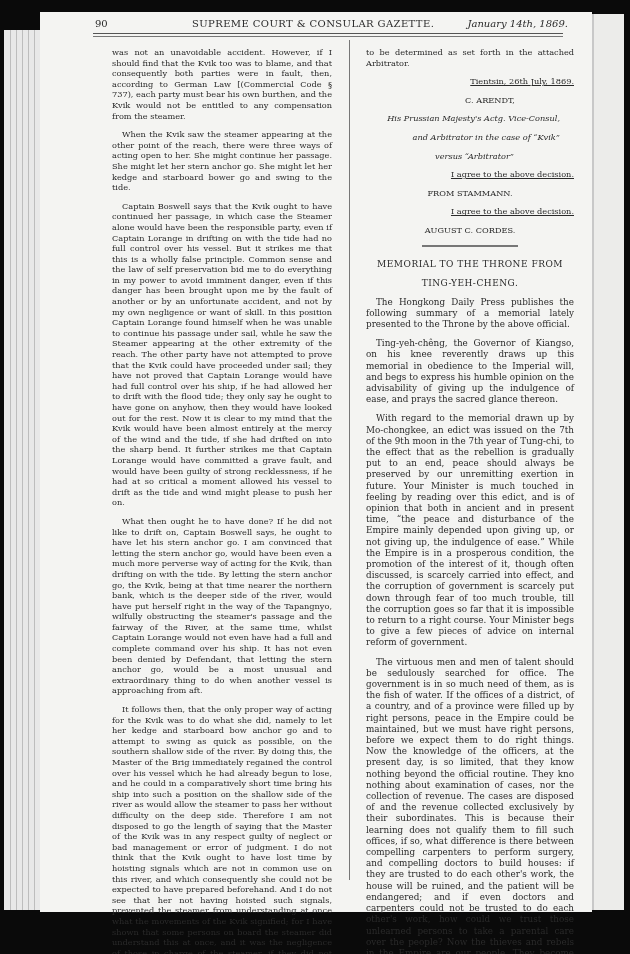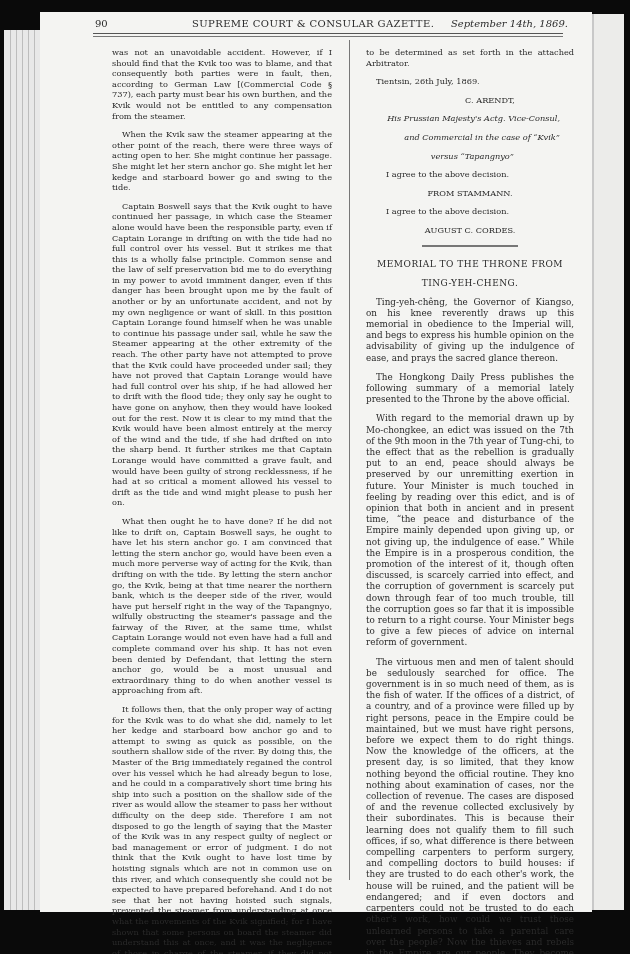--- a/index.html
+++ b/index.html
@@ -14,21 +14,21 @@
   .running-head .title { position:absolute; left:140px; top:0; letter-spacing:0.4px; }
   .running-head .date { position:absolute; right:-16px; top:0; font-style:italic; }
   .rule-top { position:absolute; left:93px; top:33px; width:470px; height:0; border-top:1.5px solid #555; }
   .rule-top2 { position:absolute; left:93px; top:36px; width:470px; height:0; border-top:0.6px solid #777; }
   .col { position:absolute; top:39px; font-size:8.2px; line-height:10.6px; text-align:justify; }
   .col-left { left:104px; width:236px; }
   .col-right { left:358px; width:224px; }
   .col-divider { position:absolute; left:349px; top:40px; width:0; height:840px; border-left:0.8px solid #777; }
   .col p { margin:8px; text-indent:0; }
   .col p.ind { text-indent:10px; }
-  .sig { text-align:left; margin:0; }
+  .sig { text-align:right; margin:0;text-decoration:underline; }
   .sig-center { text-align:center; margin:0; }
   .sig-italic { font-style:italic; text-align:right; padding-right:14px; margin:0; }
   .short-rule { width:96px; height:0; border-top:2px solid #777; margin:9px auto 12px auto; }
   .heading { text-align:center; font-size:9px; letter-spacing:0.5px; line-height:11px; margin:0 0 3px 0; }
   .col-right p.body { font-size:8.8px; line-height:11.2px; }
 </style>
 </head>
 <body>
 
 <div class="page-stack">
@@ -39,21 +39,21 @@
   <div class="edge" style="left:30px"></div>
   <div class="edge" style="left:36px"></div>
 </div>
 
 <div class="page"></div>
 <div class="right-strip"></div>
 
 <div class="running-head">
   <span class="folio">90</span>
   <span class="title">SUPREME COURT &amp; CONSULAR GAZETTE.</span>
-  <span class="date">September 14th, 1869.</span>
+  <span class="date">January 14th, 1869.</span>
 </div>
 <div class="rule-top"></div>
 <div class="rule-top2"></div>
 
 <div class="col col-left">
   <p>was not an unavoidable accident. However, if I should find that the Kvik too was to blame, and that consequently both parties were in fault, then, according to German Law [(Commercial Code § 737), each party must bear his own burthen, and the Kvik would not be entitled to any compensation from the steamer.</p>
   <p class="ind">When the Kvik saw the steamer appearing at the other point of the reach, there were three ways of acting open to her. She might continue her passage. She might let her stern anchor go. She might let her kedge and starboard bower go and swing to the tide.</p>
   <p class="ind">Captain Boswell says that the Kvik ought to have continued her passage, in which case the Steamer alone would have been the responsible party, even if Captain Lorange in drifting on with the tide had no full control over his vessel. But it strikes me that this is a wholly false principle. Common sense and the law of self preservation bid me to do everything in my power to avoid imminent danger, even if this danger has been brought upon me by the fault of another or by an unfortunate accident, and not by my own negligence or want of skill. In this position Captain Lorange found himself when he was unable to continue his passage under sail, while he saw the Steamer appearing at the other extremity of the reach. The other party have not attempted to prove that the Kvik could have proceeded under sail; they have not proved that Captain Lorange would have had full control over his ship, if he had allowed her to drift with the flood tide; they only say he ought to have gone on anyhow, then they would have looked out for the rest. Now it is clear to my mind that the Kvik would have been almost entirely at the mercy of the wind and the tide, if she had drifted on into the sharp bend. It further strikes me that Captain Lorange would have committed a grave fault, and would have been guilty of strong recklessness, if he had at so critical a moment allowed his vessel to drift as the tide and wind might please to push her on.</p>
   <p class="ind">What then ought he to have done? If he did not like to drift on, Captain Boswell says, he ought to have let his stern anchor go. I am convinced that letting the stern anchor go, would have been even a much more perverse way of acting for the Kvik, than drifting on with the tide. By letting the stern anchor go, the Kvik, being at that time nearer the northern bank, which is the deeper side of the river, would have put herself right in the way of the Tapangnyo, wilfully obstructing the steamer's passage and the fairway of the River, at the same time, whilst Captain Lorange would not even have had a full and complete command over his ship. It has not even been denied by Defendant, that letting the stern anchor go, would be a most unusual and extraordinary thing to do when another vessel is approaching from aft.</p>
   <p class="ind">It follows then, that the only proper way of acting for the Kvik was to do what she did, namely to let her kedge and starboard bow anchor go and to attempt to swing as quick as possible, on the southern shallow side of the river. By doing this, the Master of the Brig immediately regained the control over his vessel which he had already begun to lose, and he could in a comparatively short time bring his ship into such a position on the shallow side of the river as would allow the steamer to pass her without difficulty on the deep side. Therefore I am not disposed to go the length of saying that the Master of the Kvik was in any respect guilty of neglect or bad management or error of judgment. I do not think that the Kvik ought to have lost time by hoisting signals which are not in common use on this river, and which consequently she could not be expected to have prepared beforehand. And I do not see that her not having hoisted such signals, prevented the steamer from understanding at once what the movements of the Kvik signified; for I have shown that some persons on board the steamer did understand this at once, and it was the negligence of those in charge of the steamer, if they did not observe it too. Finally the Master of the Kvik was fully justified to suppose that the steamer would naturally and under any circumstances reduce her speed and stop her engine immediately after having rounded the corner.</p>
@@ -61,27 +61,27 @@
 
 </div>
 
 <div class="col-divider"></div>
 
 <div class="col col-right">
   <p>to be determined as set forth in the attached Arbitrator.</p>
   <p class="ind sig">Tientsin, 26th July, 1869.</p>
   <p class="sig-center" style="padding-left:40px">C. ARENDT,</p>
   <p class="sig-italic">His Prussian Majesty's Actg. Vice-Consul,</p>
-  <p class="sig-italic">and Commercial in the case of “Kvik”</p>
-  <p class="sig-italic" style="padding-right:60px">versus “Tapangnyo”</p>
+  <p class="sig-italic">and Arbitrator in the case of “Kvik”</p>
+  <p class="sig-italic" style="padding-right:60px">versus “Arbitrator”</p>
   <p class="sig" style="padding-left:20px">I agree to the above decision.</p>
   <p class="sig-center">FROM STAMMANN.</p>
   <p class="sig" style="padding-left:20px">I agree to the above decision.</p>
   <p class="sig-center">AUGUST C. CORDES.</p>
   <div class="short-rule"></div>
   <p class="heading">MEMORIAL TO THE THRONE FROM</p>
   <p class="heading">TING-YEH-CHENG.</p>
+  <p class="ind body">The Hongkong Daily Press publishes the following summary of a memorial lately presented to the Throne by the above official.</p>
   <p class="ind body">Ting-yeh-chêng, the Governor of Kiangso, on his knee reverently draws up this memorial in obedience to the Imperial will, and begs to express his humble opinion on the advisability of giving up the indulgence of ease, and prays the sacred glance thereon.</p>
-  <p class="ind body">The Hongkong Daily Press publishes the following summary of a memorial lately presented to the Throne by the above official.</p>
   <p class="ind body">With regard to the memorial drawn up by Mo-chongkee, an edict was issued on the 7th of the 9th moon in the 7th year of Tung-chi, to the effect that as the rebellion is gradually put to an end, peace should always be preserved by our unremitting exertion in future. Your Minister is much touched in feeling by reading over this edict, and is of opinion that both in ancient and in present time, “the peace and disturbance of the Empire mainly depended upon giving up, or not giving up, the indulgence of ease.” While the Empire is in a prosperous condition, the promotion of the interest of it, though often discussed, is scarcely carried into effect, and the corruption of government is scarcely put down through fear of too much trouble, till the corruption goes so far that it is impossible to return to a right course. Your Minister begs to give a few pieces of advice on internal reform of government.</p>
   <p class="ind body">The virtuous men and men of talent should be sedulously searched for office. The government is in so much need of them, as is the fish of water. If the offices of a district, of a country, and of a province were filled up by right persons, peace in the Empire could be maintained, but we must have right persons, before we expect them to do right things. Now the knowledge of the officers, at the present day, is so limited, that they know nothing beyond the official routine. They kno nothing about examination of cases, nor the collection of revenue. The cases are disposed of and the revenue collected exclusively by their subordinates. This is because their learning does not qualify them to fill such offices, if so, what difference is there between compelling carpenters to perform surgery, and compelling doctors to build houses: if they are trusted to do each other's work, the house will be ruined, and the patient will be endangered; and if even doctors and carpenters could not be trusted to do each other's work, how could we trust those unlearned persons to take a parental care over the people? Now the thieves and rebels in the Empire are our people. They become thieves and rebels because they suffer from hunger and cold. Why do they suffer from hunger and cold? Because the officers do not take a parental care over them, and do not extend their means of support. It is evident that the goodness or corruption on the part of officers at present would result in the maintenance, or disturbance, of peace in the Empire in future. Your Minister is of opinion that a class should be set apart for those officers who are selected and recommended of good character, and those who recommend them are held responsible for their good conduct, and an edict ordering selection of good men to fill offices should be at once issued to all the officers in the Empire. By so doing, all the virtuous and talented men would not be left behind, and if the offices of districts are filled and well governed by good men, the peace of the whole Empire can be maintained.</p>
 
 </div>
 
 </body></html>

